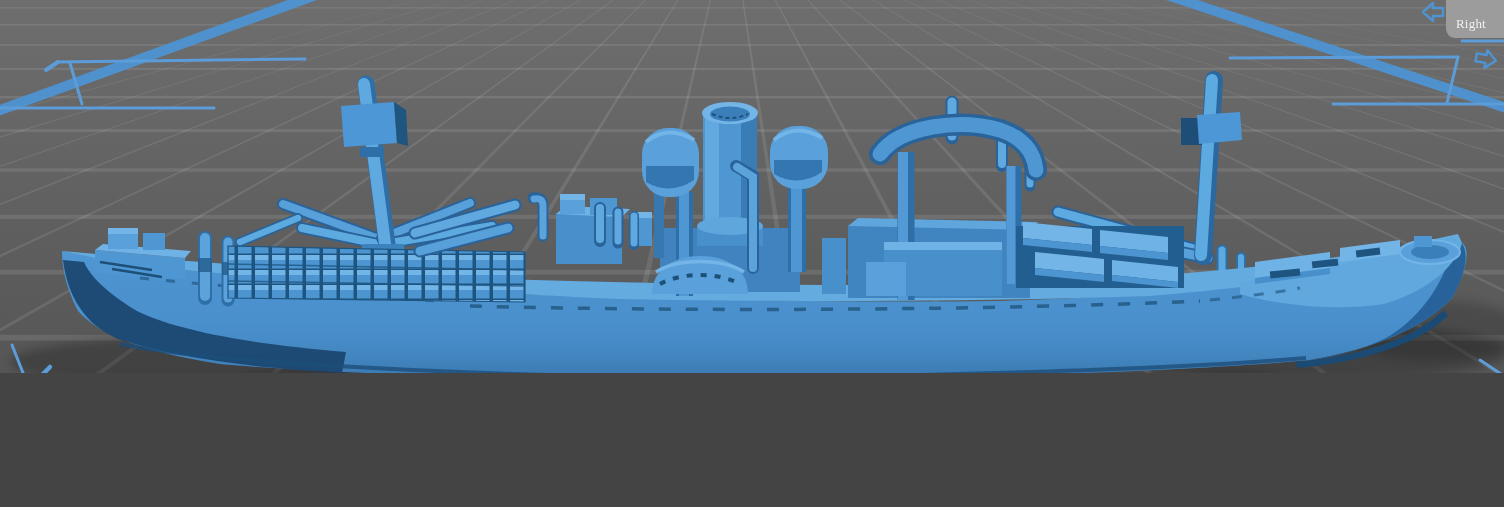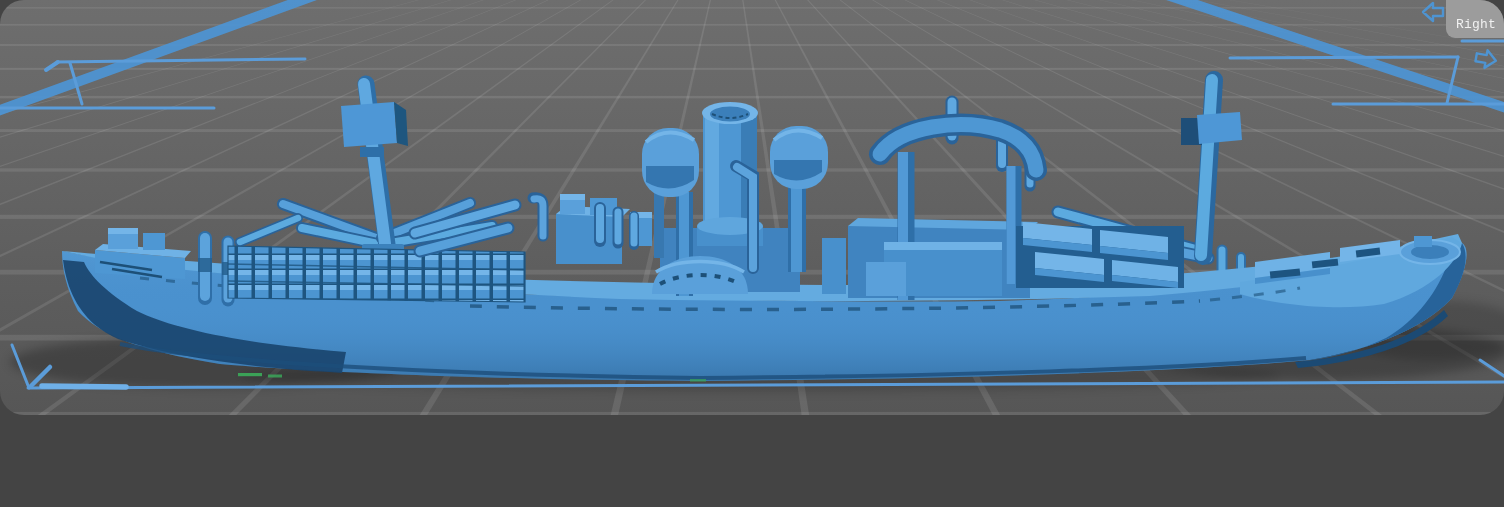--- a/index.html
+++ b/index.html
@@ -1,20 +1,19 @@
 <!DOCTYPE html>
 <html><head>
 <meta charset="utf-8">
 <style>
   html,body{margin:0;padding:0;background:#444;}
   .viewport{
-    position:relative; width:1504px; height:415px; overflow:hidden;
+    position:relative; width:1504px; height:373px; overflow:hidden;
     background:linear-gradient(#6e6e6e 0%, #676767 30%, #5e5e5e 65%, #565656 100%);
-    font-family:Liberation Mono, monospace;
-    border-radius:24px;
+    font-family:Liberation Serif, serif;
   }
   .scene{position:absolute;left:0;top:0;}
   .viewcube-face{
     position:absolute; right:-14px; top:-12px; width:72px; height:50px;
     background:#9c9c9c; border-bottom-left-radius:9px;
     display:flex; align-items:flex-end; justify-content:flex-start;
     padding:0 0 6px 10px; box-sizing:border-box; cursor:pointer;
   }
   .viewcube-face span{color:#f1f1f1; font-size:13px; letter-spacing:.2px;}
 </style>

